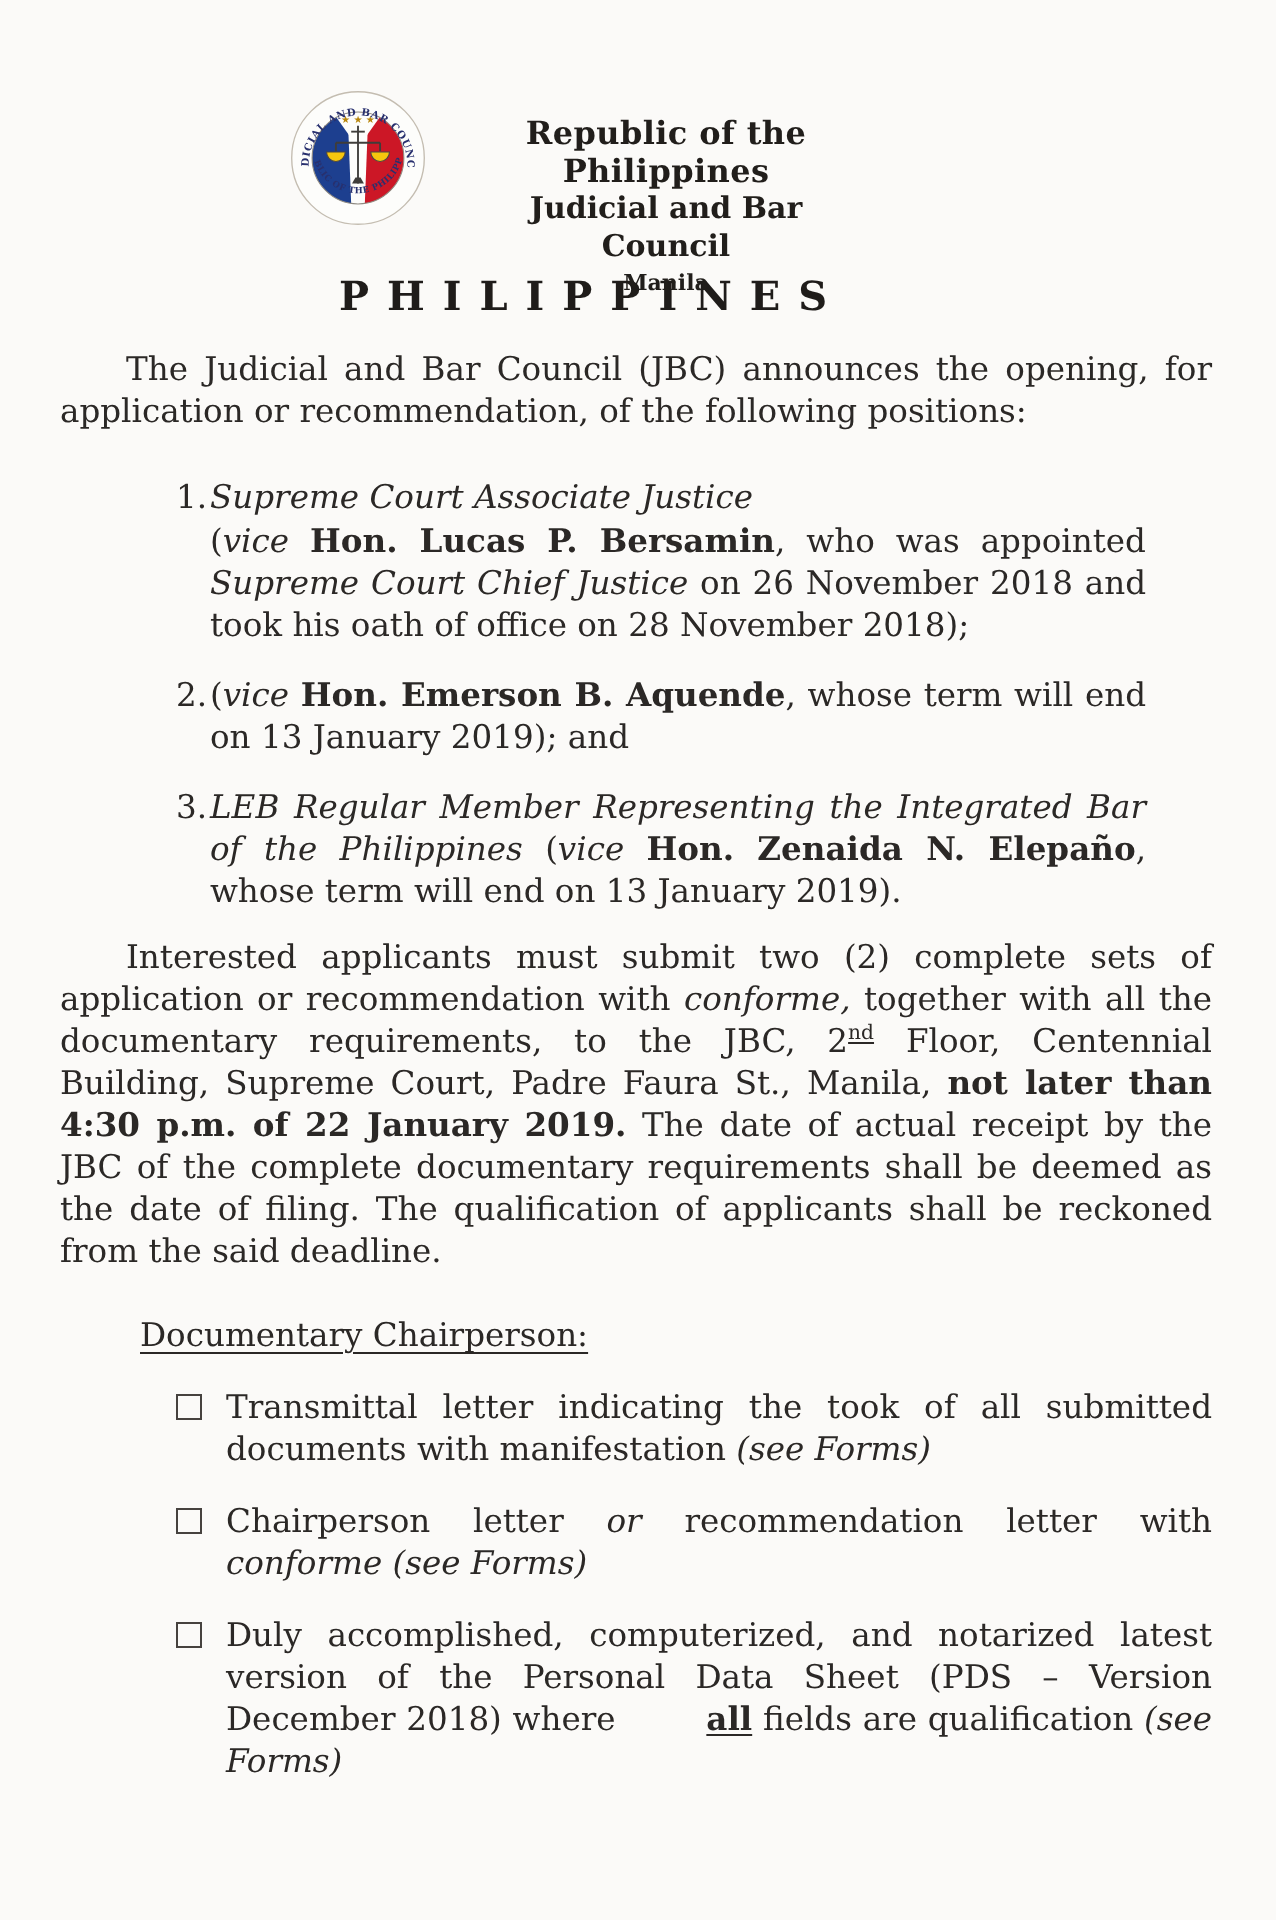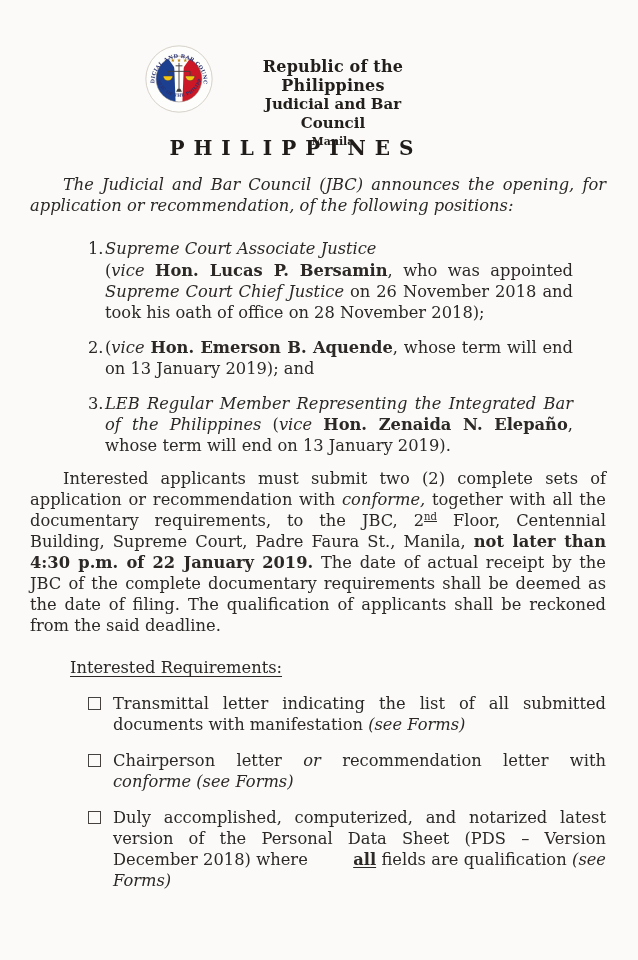--- a/index.html
+++ b/index.html
@@ -23,21 +23,21 @@
   
   .title {
     font-size:20px; font-weight:bold; text-align:center;
     letter-spacing:9px; line-height:21px;
     margin:0 46px 0 0; color:#1f1c1a;
   }
   
   .bodytext { padding:0 32px 0 30px; font-size:16.3px; line-height:21px; }
   .para { margin:0; text-align:justify; }
   .indent { text-indent:33px; }
-  .intro { margin-top:15px;font-style:italic; }
+  .intro { margin-top:15px; }
   .pos-item { position:relative; margin:14px 33px 0 75px; }
   .pos-item.first { margin-top:22px; }
   .pos-item .num { position:absolute; left:-17px; top:0; }
   .pos-title { margin:0; text-align:left; }
   .pos-detail { margin-top:1px; }
   .submission { margin-top:12px; }
   .req-heading {
     font-size:16.3px; font-weight:normal;
     margin:21px 0 0 40px;
     text-decoration:underline; text-underline-offset:3px;
@@ -125,25 +125,25 @@
         <p class="para pos-detail"><span class="s-r">(</span><span class="s-i">vice</span><span class="s-r"> </span><span class="s-b">Hon. Emerson B. Aquende</span><span class="s-r">, whose term will end on 13 January 2019); and</span></p>
       </div>
       <div class="pos-item">
         <span class="num">3.</span>
         <p class="para pos-detail"><span class="s-i">LEB Regular Member Representing the Integrated Bar of the Philippines</span><span class="s-r"> (</span><span class="s-i">vice</span><span class="s-r"> </span><span class="s-b">Hon. Zenaida N. Elepaño</span><span class="s-r">, whose term will end on 13 January 2019).</span></p>
       </div>
     </section>
 
     <p class="para indent submission"><span class="s-r">Interested applicants must submit two (2) complete sets of application or recommendation with </span><span class="s-i">conforme,</span><span class="s-r"> together with all the documentary requirements, to the JBC, 2</span><span class="s-sup">nd</span><span class="s-r"> Floor, Centennial Building, Supreme Court, Padre Faura St., Manila, </span><span class="s-b">not later than 4:30 p.m. of 22 January 2019.</span><span class="s-r"> The date of actual receipt by the JBC of the complete documentary requirements shall be deemed as the date of filing. The qualification of applicants shall be reckoned from the said deadline.</span></p>
 
-    <h2 class="req-heading">Interested Requirements:</h2>
+    <h2 class="req-heading">Documentary Chairperson:</h2>
 
     <div class="req-item">
       <span class="checkbox"></span>
-      <p class="para"><span class="s-r">Transmittal letter indicating the list of all submitted documents with manifestation </span><span class="s-i">(see Forms)</span></p>
+      <p class="para"><span class="s-r">Transmittal letter indicating the took of all submitted documents with manifestation </span><span class="s-i">(see Forms)</span></p>
     </div>
     <div class="req-item">
       <span class="checkbox"></span>
       <p class="para"><span class="s-r">Chairperson letter </span><span class="s-i">or</span><span class="s-r"> recommendation letter with </span><span class="s-i">conforme (see Forms)</span></p>
     </div>
     <div class="req-item">
       <span class="checkbox"></span>
       <p class="para"><span class="s-r">Duly accomplished, computerized, and notarized latest version of the Personal Data Sheet (PDS – Version December 2018) where </span><span class="s-bu">all</span><span class="s-r"> fields are qualification </span><span class="s-i">(see Forms)</span></p>
     </div>
 

